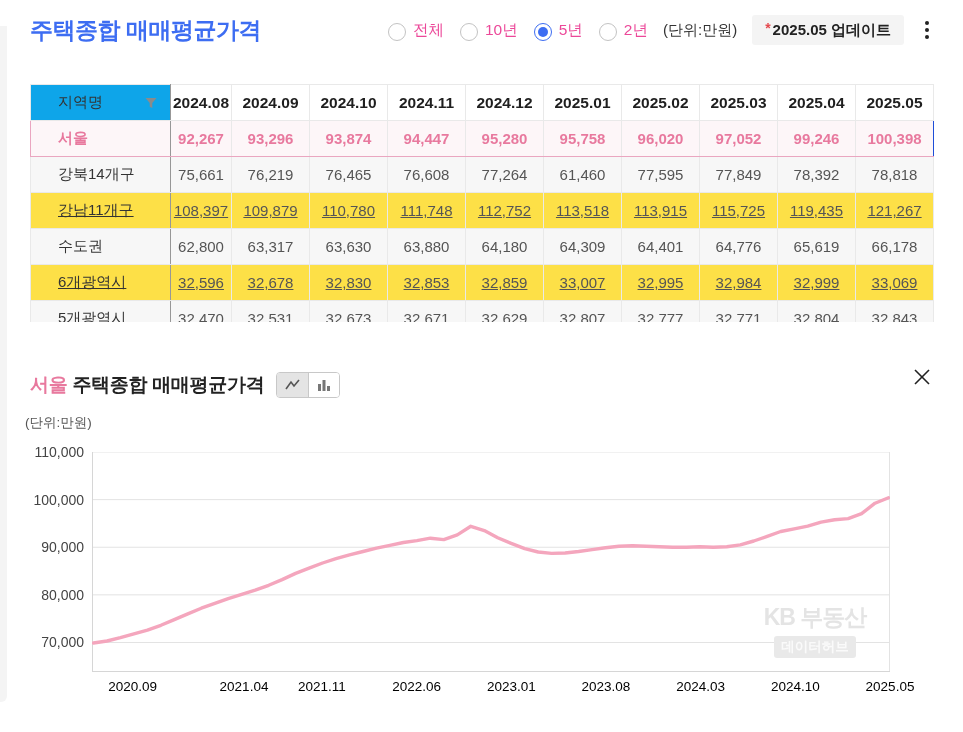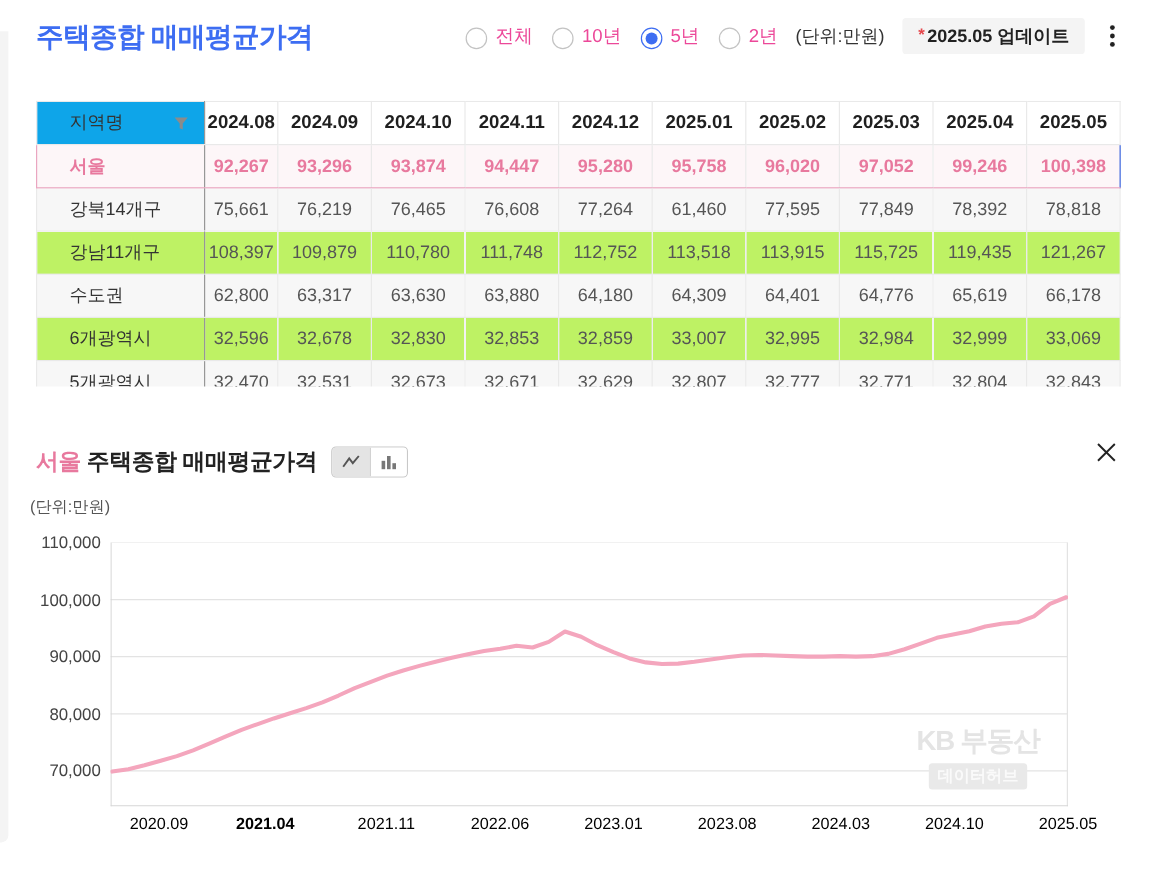--- a/index.html
+++ b/index.html
@@ -38,21 +38,21 @@
     text-align:center; font-size:15px; white-space:nowrap; overflow:hidden; }
   col.c-region { width:140px; } col.c-m0 { width:61px; } col.c-m { width:78px; }
   th.region-h { background:#0ea5e9; color:#333; font-size:15px; font-weight:500;
     text-align:left; }
   th.region-h .rh-in { display:flex; align-items:center; justify-content:space-between;
     padding:0 13px 0 27px; }
   th.month-h { background:#fff; color:#1f1f1f; font-weight:bold; font-size:15.5px; }
   td.region-c { text-align:left; padding-left:27px; color:#333; font-weight:500; }
   .region-col-r { border-right:1px solid #979797 !important; }
   tr.zebra td { background:#f7f7f7; }
-  tr.plain td { background:#bef264; }
+  tr.plain td { background:#fde047;text-decoration:underline; }
   td.val { color:#555; }
   tr.hl td { background:#fdf6f8; color:#e8799e; font-weight:bold;
     border-top:1px solid #eaa6c0; border-bottom:1px solid #eaa6c0; }
   tr.hl td:first-child { border-left:1px solid #eaa6c0; }
   tr.hl td:last-child { border-right:1px solid #1d4ed8; }
   .funnel { width:12px; height:12px; flex:0 0 auto; cursor:pointer; }
 
   
   .chart-head { position:absolute; left:30px; top:372px; display:flex; align-items:flex-start; }
   .chart-title { font-size:19px; font-weight:bold; color:#222; letter-spacing:-0.3px; }
@@ -276,21 +276,21 @@
       <line x1="0" y1="142.85714285714286" x2="798" y2="142.85714285714286" stroke="#e3e3e3" stroke-width="1"></line>
       <line x1="0" y1="190.47619047619048" x2="798" y2="190.47619047619048" stroke="#e3e3e3" stroke-width="1"></line>
       <line x1="0.5" y1="0" x2="0.5" y2="220" stroke="#d6d6d6" stroke-width="1"></line>
       <line x1="797.5" y1="0" x2="797.5" y2="220" stroke="#e3e3e3" stroke-width="1"></line>
       <line x1="0" y1="219.5" x2="798" y2="219.5" stroke="#d6d6d6" stroke-width="1"></line>
       <polyline points="1.5,191.0 15.0,189.0 28.4,185.7 41.9,181.9 55.4,178.1 68.9,173.3 82.3,167.6 95.8,161.9 109.3,156.2 122.8,151.4 136.2,146.7 149.7,142.4 163.2,138.1 176.7,133.3 190.1,127.6 203.6,121.4 217.1,116.2 230.6,111.0 244.0,106.7 257.5,102.9 271.0,99.5 284.5,96.2 297.9,93.3 311.4,90.5 324.9,88.6 338.4,86.2 351.8,87.6 365.3,82.9 378.8,74.3 392.3,78.6 405.7,85.7 419.2,91.4 432.7,96.7 446.2,100.0 459.6,101.4 473.1,101.0 486.6,99.5 500.1,97.6 513.5,95.7 527.0,94.3 540.5,93.8 554.0,94.3 567.4,94.8 580.9,95.2 594.4,95.2 607.9,94.8 621.3,95.2 634.8,94.8 648.3,92.9 661.8,89.0 675.2,84.4 688.7,79.5 702.2,76.8 715.7,74.1 729.1,70.1 742.6,67.8 756.1,66.6 769.6,61.7 783.0,51.2 796.5,45.7" fill="none" stroke="#f4a6bd" stroke-width="3.4" stroke-linejoin="round" stroke-linecap="round"></polyline>
     </svg>
 </div>
 <div id="x-labels">
     <div class="x-label" style="left: 132.576px;">2020.09</div>
-    <div class="x-label" style="left: 221px; font-weight: bold;">2021.04</div>
+    <div class="x-label" style="left: 244px;">2021.04</div>
     <div class="x-label" style="left: 321.932px;">2021.11</div>
     <div class="x-label" style="left: 416.61px;">2022.06</div>
     <div class="x-label" style="left: 511.288px;">2023.01</div>
     <div class="x-label" style="left: 605.966px;">2023.08</div>
     <div class="x-label" style="left: 700.644px;">2024.03</div>
     <div class="x-label" style="left: 795.322px;">2024.10</div>
     <div class="x-label" style="left: 890px;">2025.05</div>
   </div>
 <div class="watermark">
   <div class="wm1">KB 부동산</div>

